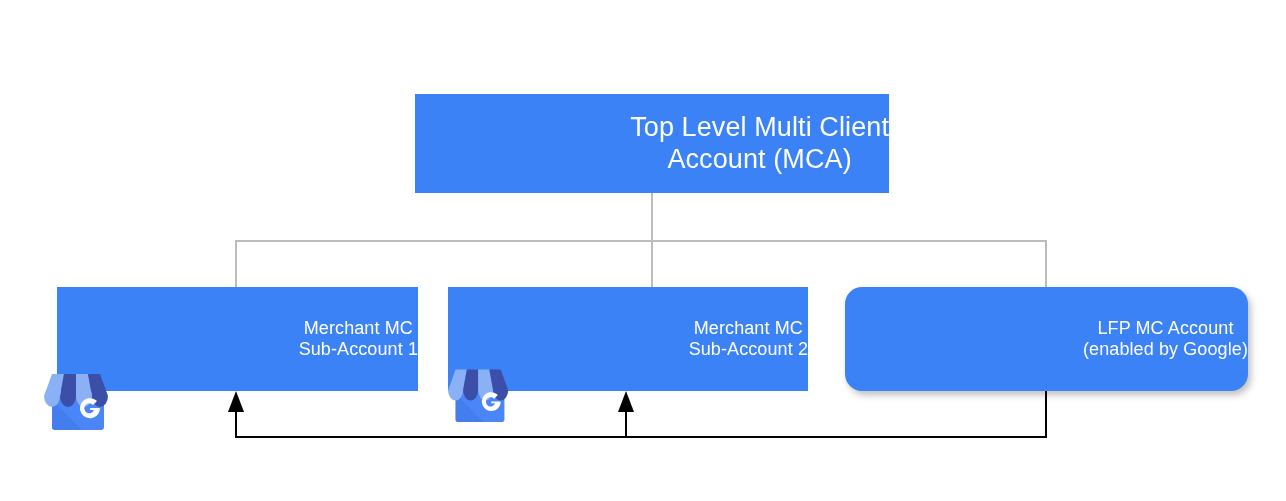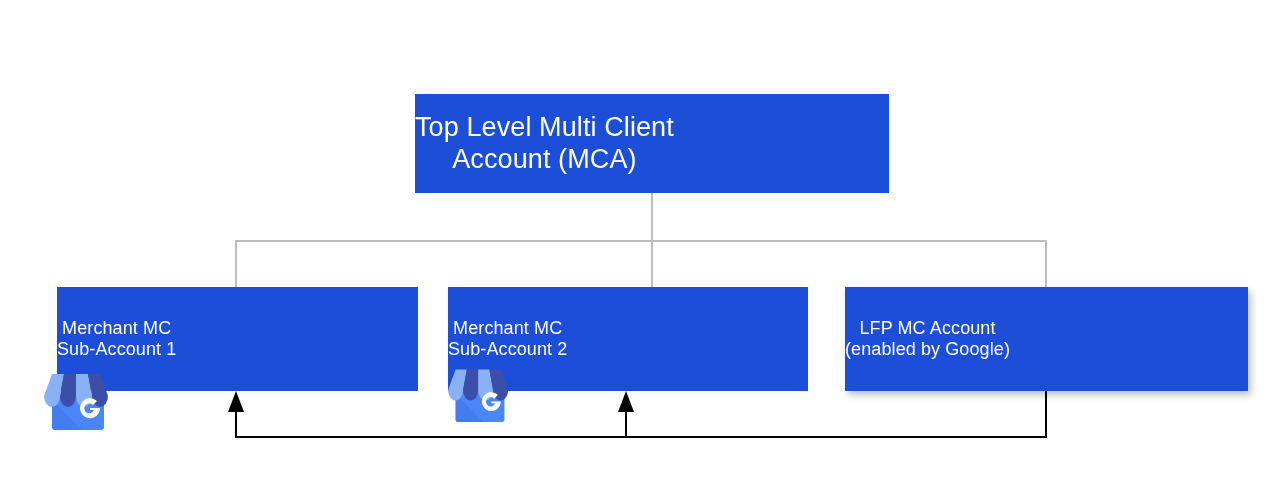--- a/index.html
+++ b/index.html
@@ -22,25 +22,25 @@
     position: absolute;
     left: 0;
     top: 0;
     width: 1286px;
     height: 501px;
     pointer-events: none;
   }
   .node {
     position: absolute;
     box-sizing: border-box;
-    background: #1d4ed8;
+    background: #3b82f6;
     color: #ffffff;
     display: flex;
     align-items: center;
-    justify-content: flex-start;
+    justify-content: flex-end;
     text-align: center;
     line-height: 1.18;
     letter-spacing: 0.1px;
   }
   .node-top {
     left: 415px;
     top: 94px;
     width: 474px;
     height: 99px;
     font-size: 27px;
@@ -49,20 +49,21 @@
     top: 287px;
     height: 104px;
     font-size: 18px;
   }
   .node-sub-1 { left: 57px;  width: 361px; }
   .node-sub-2 { left: 448px; width: 360px; }
   .node-lfp {
     left: 845px;
     width: 403px;
     box-shadow: 3px 4px 7px rgba(0,0,0,0.25);
+    border-radius: 17px;
   }
   .node-label {
     display: block;
     white-space: pre-line;
   }
   .gmb-icon {
     position: absolute;
     z-index: 5;
   }
   .gmb-icon-1 { left: 44px;  top: 366px; width: 68px; height: 66px; }

